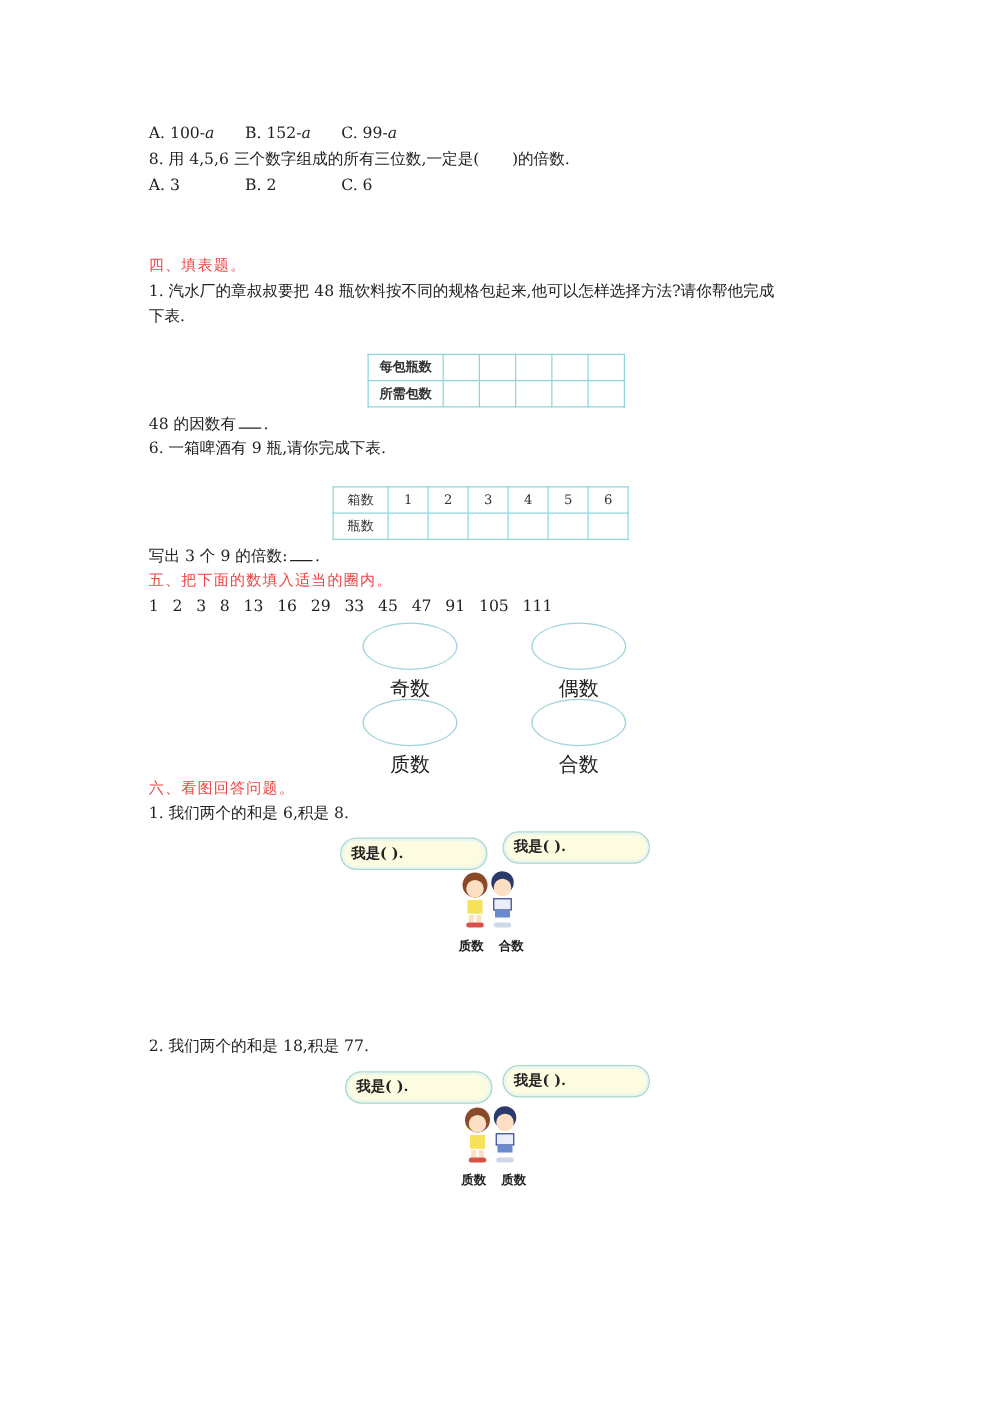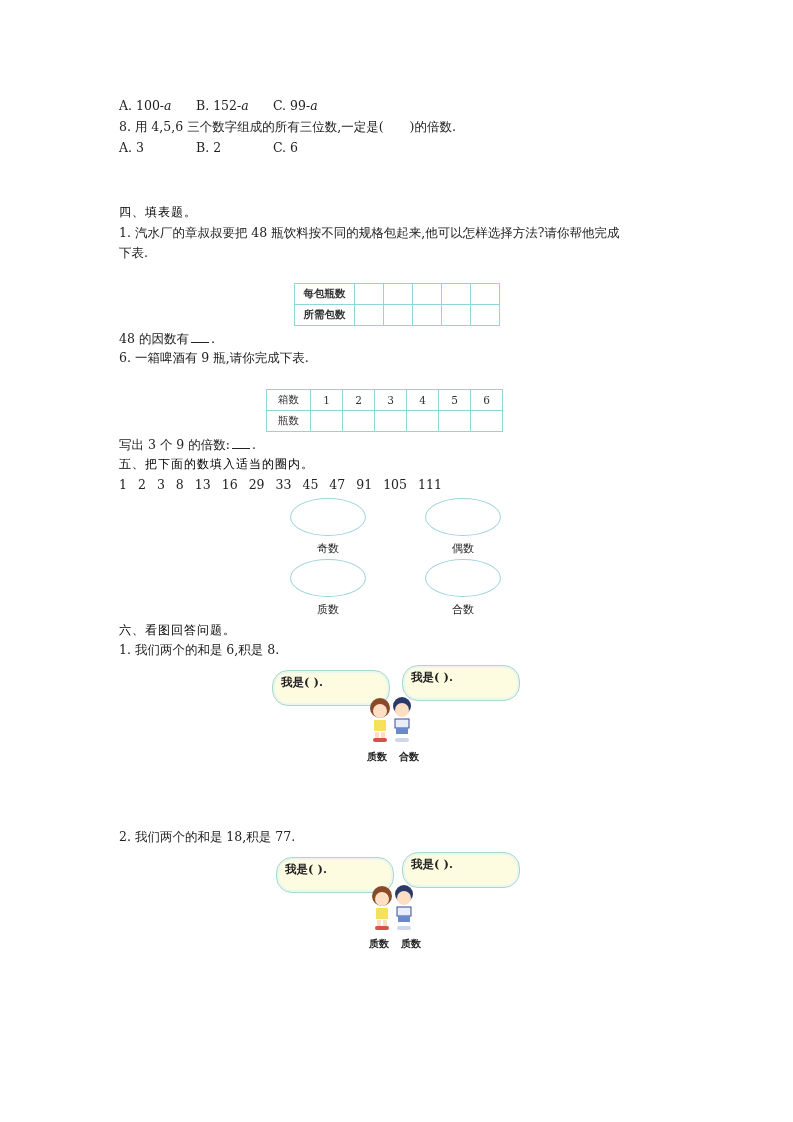--- a/index.html
+++ b/index.html
@@ -1,28 +1,28 @@
 <!DOCTYPE html>
 <html><head>
   <meta charset="utf-8">
   <style>
     html, body { margin: 0; padding: 0; background: #ffffff; }
     body { width: 793px; height: 1122px; position: relative; overflow: hidden;
       font-family: "DejaVu Serif", "Liberation Serif", serif; color: #222; }
     .abs { position: absolute; }
     .line { font-size: 12.5px; line-height: 16px; white-space: nowrap; }
-    .heading { color: #000000; font-size: 12px; letter-spacing: 1px; text-align: right; }
+    .heading { color: #ef4444; font-size: 12px; letter-spacing: 1px; text-align: right; }
     .opt { display: inline-block; }
     .ital { font-style: italic; }
     .blank { display: inline-block; width: 18px; border-bottom: 1.5px solid #222; height: 12px; margin: 0 2px; vertical-align: baseline; }
     table.grid { border-collapse: collapse; position: absolute; }
     table.grid td { border: 1px solid #8fd6dc; height: 20px; padding: 0; font-size: 10.5px; text-align: center; color: #333; }
     .ellipse { position: absolute; width: 76px; height: 38px; border: 1.2px solid #9fd3dc; border-radius: 50%; box-sizing: border-box; }
-    .elabel { position: absolute; font-size: 11px; width: 76px; text-align: center; }
-    .bubble { position: absolute; height: 36px; background: #fdfbe0; border: 1.5px solid #a8d8c8;
+    .elabel { position: absolute; font-size: 16px; width: 76px; text-align: center; }
+    .bubble { position: absolute; height: 26px; background: #fdfbe0; border: 1.5px solid #a8d8c8;
       border-radius: 16px; font-size: 11.5px; font-weight: bold; line-height: 23px; padding-left: 8px; box-sizing: border-box;
       box-shadow: 0 0 0 2px #eaf6f2 inset; }
     .kids { position: absolute; width: 58px; height: 54px; }
     .kid-label { position: absolute; font-size: 10px; font-weight: bold; white-space: nowrap; }
   </style>
 </head>
 <body>
 
 <div class="abs line" style="left:119px; top:98px;">
   <span class="opt" style="width:77px;"><span>A. 100-</span><span class="ital">a</span></span><span class="opt" style="width:77px;"><span>B. 152-</span><span class="ital">a</span></span><span class="opt"><span>C. 99-</span><span class="ital">a</span></span>

